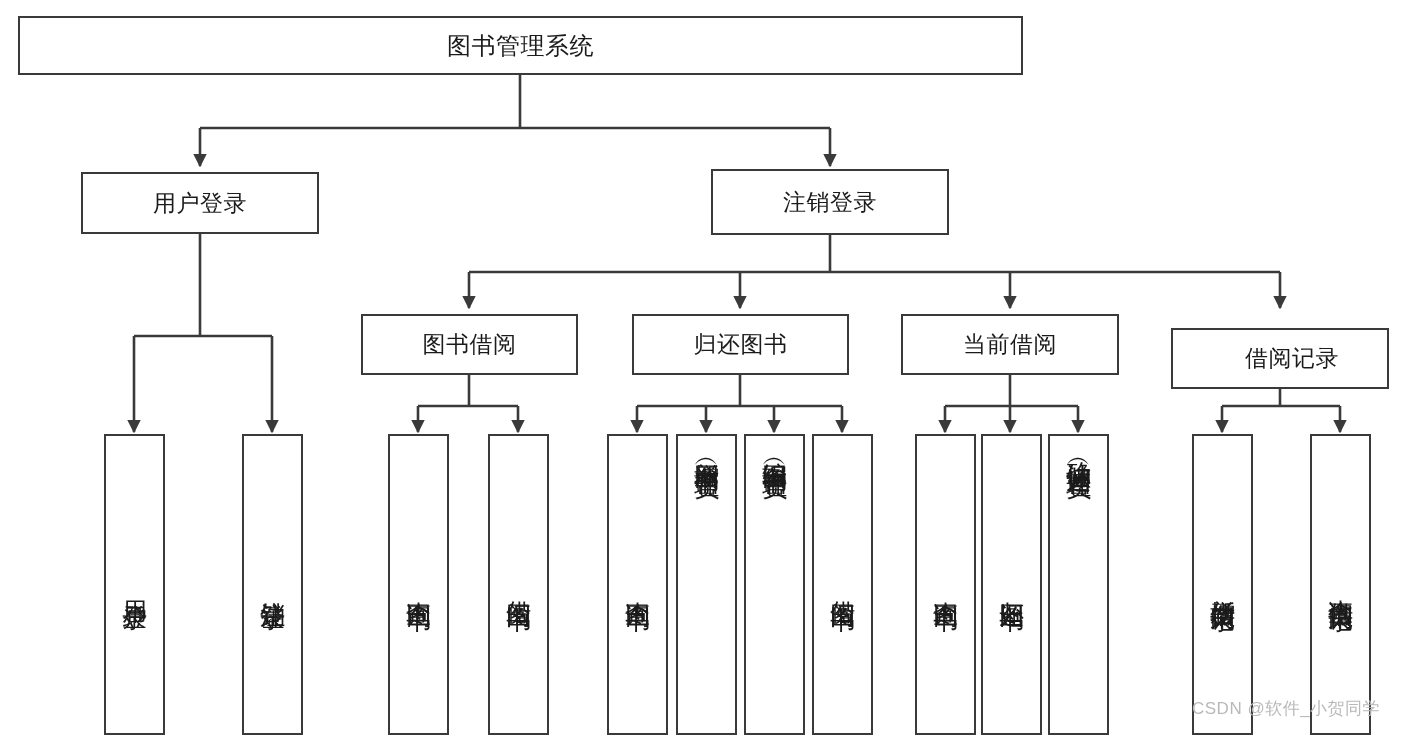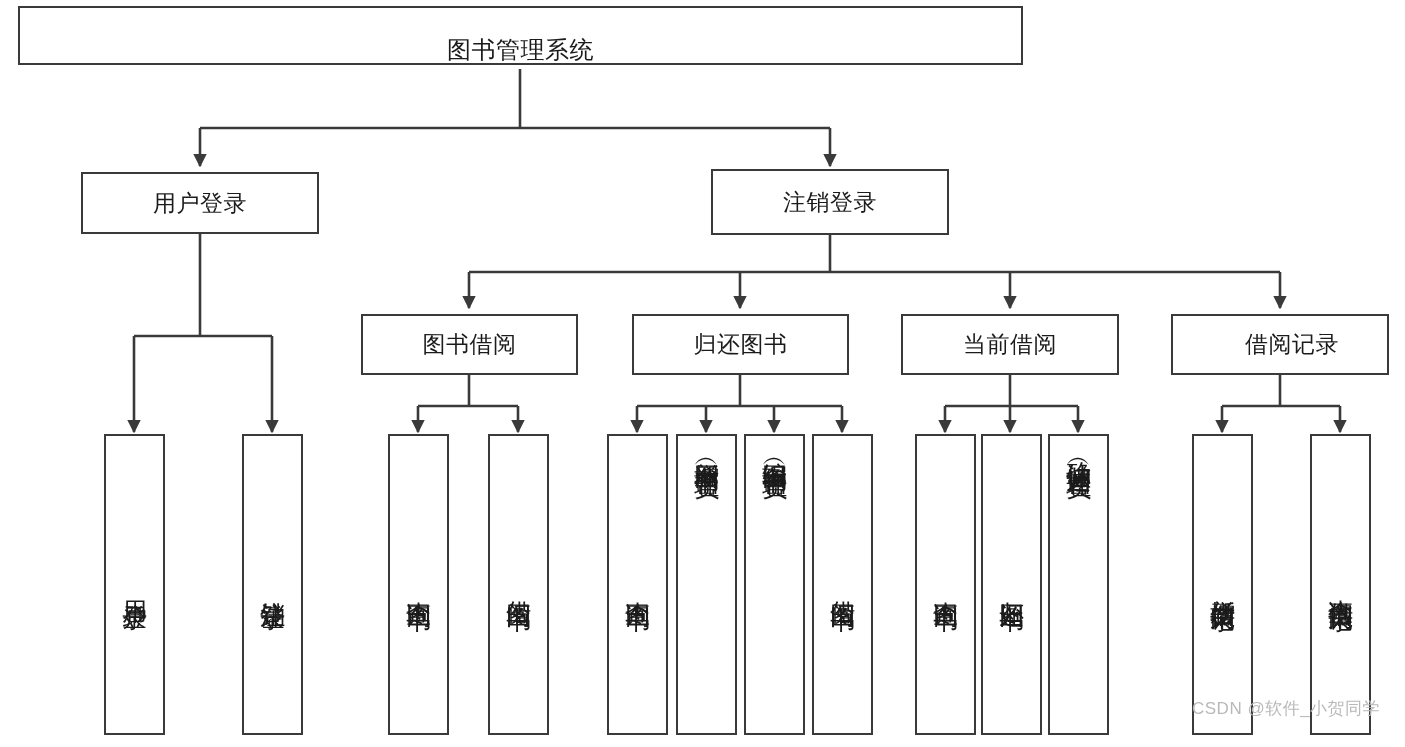--- a/index.html
+++ b/index.html
@@ -126,41 +126,41 @@
       <path d="M 1010 406 L 1010 432" marker-end="url(#arrow)"></path>
       <path d="M 1078 406 L 1078 432" marker-end="url(#arrow)"></path>
 
       <path d="M 1280 375 L 1280 406"></path>
       <path d="M 1222 406 L 1340 406"></path>
       <path d="M 1222 406 L 1222 432" marker-end="url(#arrow)"></path>
       <path d="M 1340 406 L 1340 432" marker-end="url(#arrow)"></path>
     </g>
   </svg>
 
-  <div class="node horiz root" style="left:18px; top:6px; width:1005px; height:59px;align-items:flex-end;">
+  <div class="node horiz root" style="left:18px; top:16px; width:1005px; height:59px;">
     <span class="node-label">图书管理系统</span>
   </div>
 
   <div class="node horiz" style="left:81px; top:172px; width:238px; height:62px;">
     <span class="node-label">用户登录</span>
   </div>
   <div class="node horiz" style="left:711px; top:169px; width:238px; height:66px;">
     <span class="node-label">注销登录</span>
   </div>
 
   <div class="node horiz" style="left:361px; top:314px; width:217px; height:61px;">
     <span class="node-label">图书借阅</span>
   </div>
   <div class="node horiz" style="left:632px; top:314px; width:217px; height:61px;">
     <span class="node-label">归还图书</span>
   </div>
   <div class="node horiz" style="left:901px; top:314px; width:218px; height:61px;">
     <span class="node-label">当前借阅</span>
   </div>
-  <div class="node horiz" style="left:1171px; top:314px; width:218px; height:61px;padding-left:24px;">
+  <div class="node horiz" style="left:1171px; top:328px; width:218px; height:61px;padding-left:24px;">
     <span class="node-label">借阅记录</span>
   </div>
 
   <div class="node vert pad-mid" style="left:104px; top:434px; width:61px; height:301px;">
     <span class="node-label">用户登录</span>
   </div>
   <div class="node vert pad-mid" style="left:242px; top:434px; width:61px; height:301px;">
     <span class="node-label">注销登录</span>
   </div>
 

